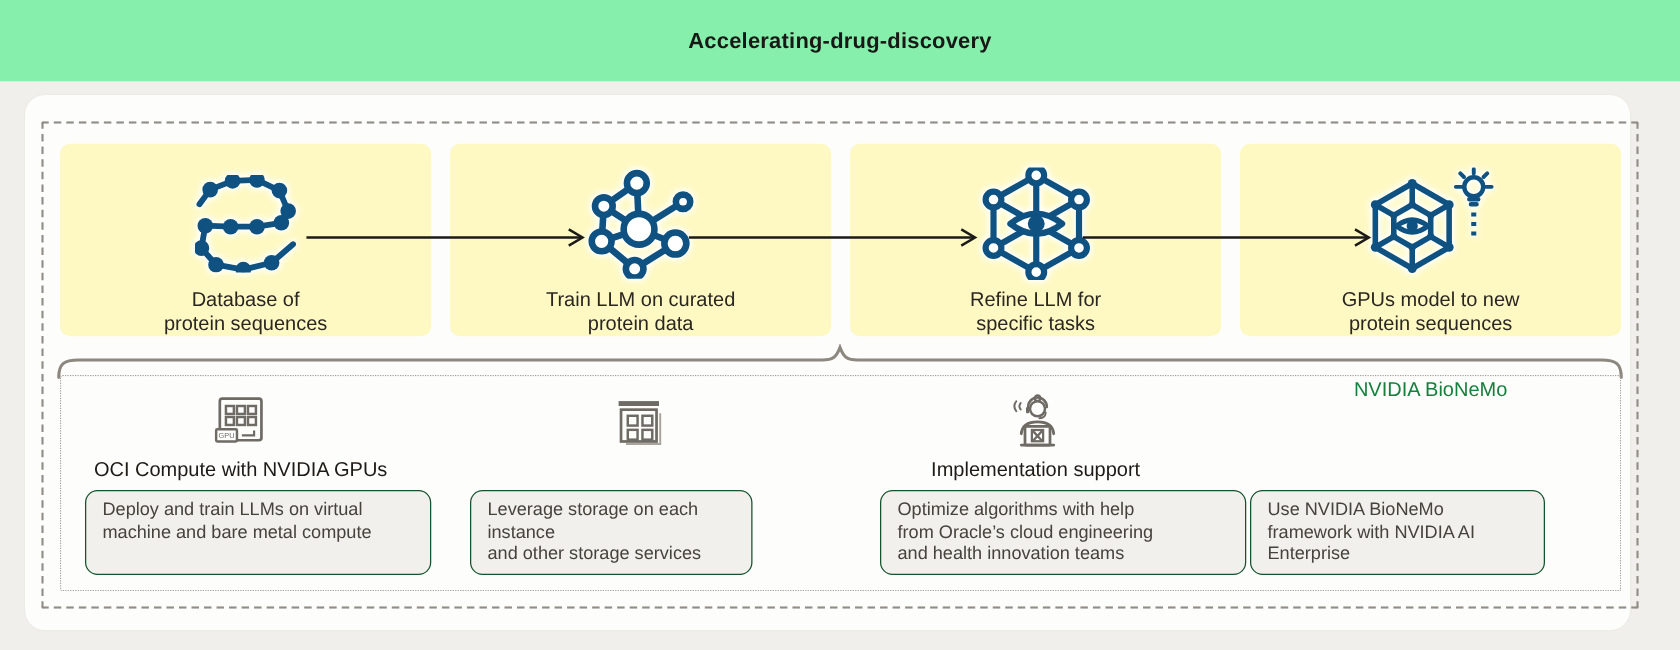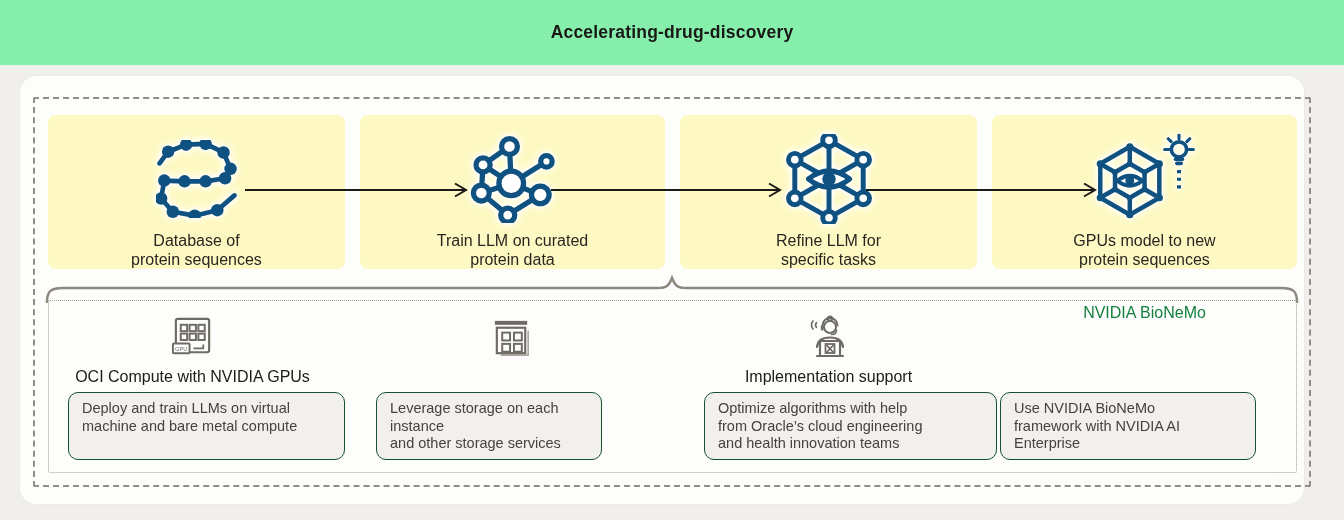--- a/index.html
+++ b/index.html
@@ -259,14 +259,14 @@
   </div>
   <div class="f-label">Implementation support</div>
 </div>
 <div class="abs desc-box" style="left:704px;width:293px;">Optimize algorithms with help
 from Oracle’s cloud engineering
 and health innovation teams</div>
 
 <div class="abs f-col" style="left:992px;width:305px;">
   <div class="muted-label">NVIDIA BioNeMo</div>
 </div>
-<div class="abs desc-box" style="left:1000px;width:256px;">Use NVIDIA BioNeMo
+<div class="abs desc-box" style="left:1000px;width:236px;">Use NVIDIA BioNeMo
 framework with NVIDIA AI Enterprise</div>
 
 </body></html>

